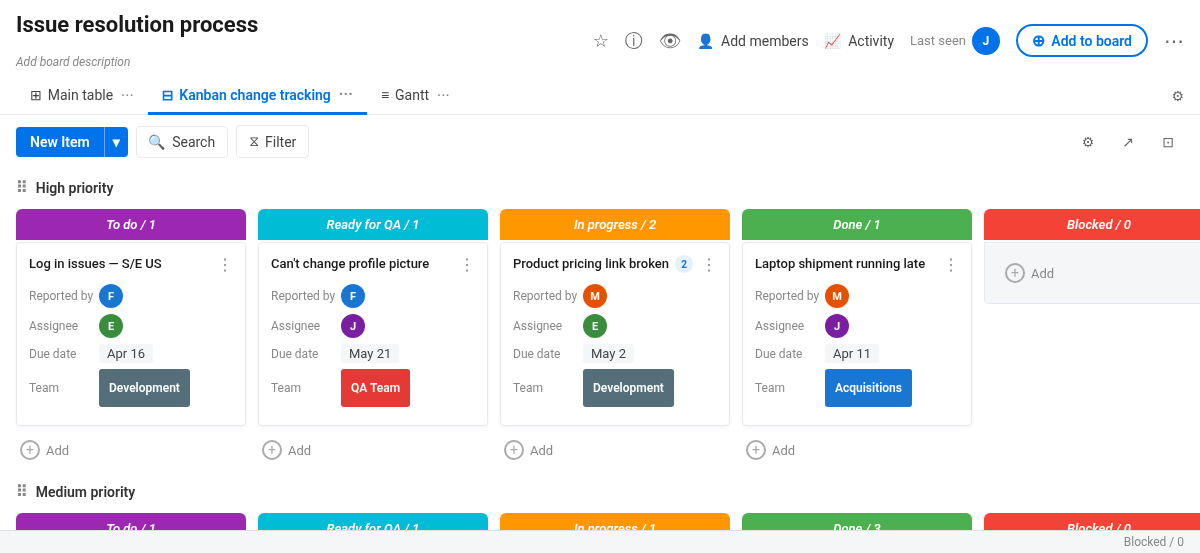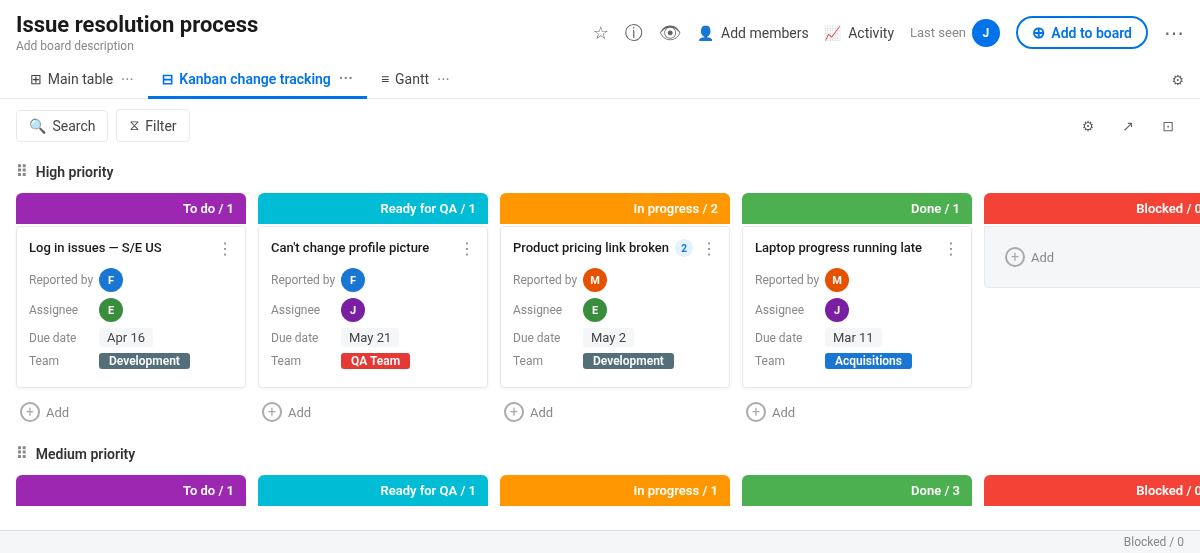--- a/index.html
+++ b/index.html
@@ -1,22 +1,22 @@
 <!DOCTYPE html>
 <html><head>
   <meta charset="utf-8">
   <style>
     * { box-sizing: border-box; margin: 0; padding: 0; }
     body { font-family: -apple-system, BlinkMacSystemFont, 'Segoe UI', Roboto, sans-serif; background: #fff; color: #333; font-size: 14px; overflow: hidden; }
     
     
     .header { display: flex; align-items: center; justify-content: space-between; padding: 12px 16px 0; }
-    .header-left { display: flex; flex-direction: column; }
+    .header-left { display: flex; flex-direction: column; gap: 16px; }
     .board-title { font-size: 22px; font-weight: 700; color: #1a1a1a; }
-    .board-description { font-size: 12px; color: #888; margin-top: 2px; }
+    .board-description { font-size: 12px; color: #888; margin-top: 2px; font-style: italic; }
     .header-right { display: flex; align-items: center; gap: 16px; }
     .header-action { display: flex; align-items: center; gap: 6px; font-size: 14px; color: #444; cursor: pointer; }
     .icon-circle { width: 28px; height: 28px; border-radius: 50%; background: #0073ea; color: #fff; display: flex; align-items: center; justify-content: center; font-size: 12px; font-weight: 700; }
     .add-board-btn { display: flex; align-items: center; gap: 6px; border: 2px solid #0073ea; color: #0073ea; border-radius: 20px; padding: 5px 14px; font-size: 14px; font-weight: 600; cursor: pointer; }
     .more-icon { font-size: 20px; color: #666; cursor: pointer; }
 
     
     .tabs { display: flex; align-items: center; padding: 8px 16px 0; border-bottom: 1px solid #e6e9ef; gap: 0; }
     .tab { display: flex; align-items: center; gap: 6px; padding: 8px 14px; font-size: 14px; color: #444; cursor: pointer; border-bottom: 2px solid transparent; margin-bottom: -1px; }
     .tab.active { color: #0073ea; border-bottom: 3px solid #0073ea; font-weight: 600; }
@@ -37,42 +37,42 @@
     .board { padding: 10px 16px; }
     
     
     .priority-section { margin-bottom: 16px; }
     .priority-header { display: flex; align-items: center; gap: 8px; font-size: 14px; font-weight: 600; color: #333; margin-bottom: 12px; cursor: pointer; }
     .drag-handle { color: #888; font-size: 16px; }
 
     
     .columns { display: flex; gap: 12px; min-width: max-content; }
     .column { width: 230px; flex-shrink: 0; }
-    .column-header { padding: 8px 12px; border-radius: 6px 6px 0 0; text-align: right; font-size: 13px; font-weight: 600; color: #fff; margin-bottom: 2px; }
+    .column-header { padding: 8px 12px; border-radius: 6px 6px 0 0; text-align: center; font-size: 13px; font-weight: 600; color: #fff; margin-bottom: 2px; font-style: italic; }
     .col-todo { background: #9c27b0; }
     .col-ready { background: #00bcd4; }
     .col-inprogress { background: #ff9800; }
     .col-done { background: #4caf50; }
     .col-blocked { background: #f44336; }
 
     
     .card { background: #fff; border: 1px solid #e6e9ef; border-radius: 4px; padding: 12px; margin-bottom: 8px; box-shadow: 0 1px 3px rgba(0,0,0,0.06); }
     .card-title-row { display: flex; justify-content: space-between; align-items: flex-start; margin-bottom: 10px; }
     .card-title { font-size: 13px; font-weight: 500; color: #1a1a1a; flex: 1; line-height: 1.4; }
     .card-menu { color: #888; cursor: pointer; font-size: 16px; flex-shrink: 0; margin-left: 4px; }
     .card-badge { background: #e3f2fd; color: #1976d2; border-radius: 50%; width: 18px; height: 18px; font-size: 10px; font-weight: 700; display: inline-flex; align-items: center; justify-content: center; margin-right: 4px; }
     .card-field { display: flex; align-items: center; margin-bottom: 6px; font-size: 12px; }
     .field-label { color: #888; width: 70px; flex-shrink: 0; }
     .avatar { width: 24px; height: 24px; border-radius: 50%; display: flex; align-items: center; justify-content: center; font-size: 11px; font-weight: 700; color: #fff; }
     .avatar-blue { background: #1976d2; }
     .avatar-green { background: #388e3c; }
     .avatar-orange { background: #e65100; }
     .avatar-purple { background: #7b1fa2; }
     .date-badge { background: #f5f6f8; border-radius: 3px; padding: 2px 8px; font-size: 13px; color: #444; display: inline-block; }
-    .team-badge { border-radius: 3px; padding: 1px 10px; font-size: 12px; font-weight: 600; color: #fff; display: inline-block; }
+    .team-badge { border-radius: 3px; padding: 12px 10px; font-size: 12px; font-weight: 600; color: #fff; display: inline-block; }
     .team-development { background: #546e7a; }
     .team-qa { background: #e53935; }
     .team-acquisitions { background: #1976d2; }
 
     .add-row { display: flex; align-items: center; gap: 6px; color: #888; font-size: 13px; cursor: pointer; padding: 6px 4px; }
     .add-circle { width: 20px; height: 20px; border-radius: 50%; border: 2px solid #aaa; display: flex; align-items: center; justify-content: center; font-size: 14px; line-height: 1; color: #aaa; }
 
     
     .col-empty { background: #f5f6f8; border: 1px solid #e6e9ef; border-radius: 0 0 4px 4px; padding: 12px; }
     .add-empty { display: flex; align-items: center; gap: 6px; color: #888; font-size: 13px; cursor: pointer; padding: 8px; }
@@ -125,20 +125,24 @@
   </div>
   <div class="tab">
     <span>≡</span>
     <span>Gantt</span>
     <span class="tab-dots">···</span>
   </div>
   <div class="settings-icon">⚙</div>
 </div>
 
 <div class="toolbar">
+  <div class="new-item-btn">
+    <span class="new-item-label">New Item</span>
+    <span class="new-item-arrow">▾</span>
+  </div>
   <div class="toolbar-btn">
     <span>🔍</span>
     <span>Search</span>
   </div>
   <div class="toolbar-btn">
     <span>⧖</span>
     <span>Filter</span>
   </div>
   <div class="toolbar-right">
     <div class="icon-btn">⚙</div>
@@ -246,34 +250,34 @@
           <div class="add-row">
             <div class="add-circle">+</div>
             <span>Add</span>
           </div>
         </div>
 
         <div class="column">
           <div class="column-header col-done">Done / 1</div>
           <div class="card">
             <div class="card-title-row">
-              <span class="card-title">Laptop progress running late</span>
+              <span class="card-title">Laptop shipment running late</span>
               <span class="card-menu">⋮</span>
             </div>
             <div class="card-field">
               <span class="field-label">Reported by</span>
               <div class="avatar avatar-orange">M</div>
             </div>
             <div class="card-field">
               <span class="field-label">Assignee</span>
               <div class="avatar avatar-purple">J</div>
             </div>
             <div class="card-field">
               <span class="field-label">Due date</span>
-              <span class="date-badge">Mar 11</span>
+              <span class="date-badge">Apr 11</span>
             </div>
             <div class="card-field">
               <span class="field-label">Team</span>
               <span class="team-badge team-acquisitions">Acquisitions</span>
             </div>
           </div>
           <div class="add-row">
             <div class="add-circle">+</div>
             <span>Add</span>
           </div>

